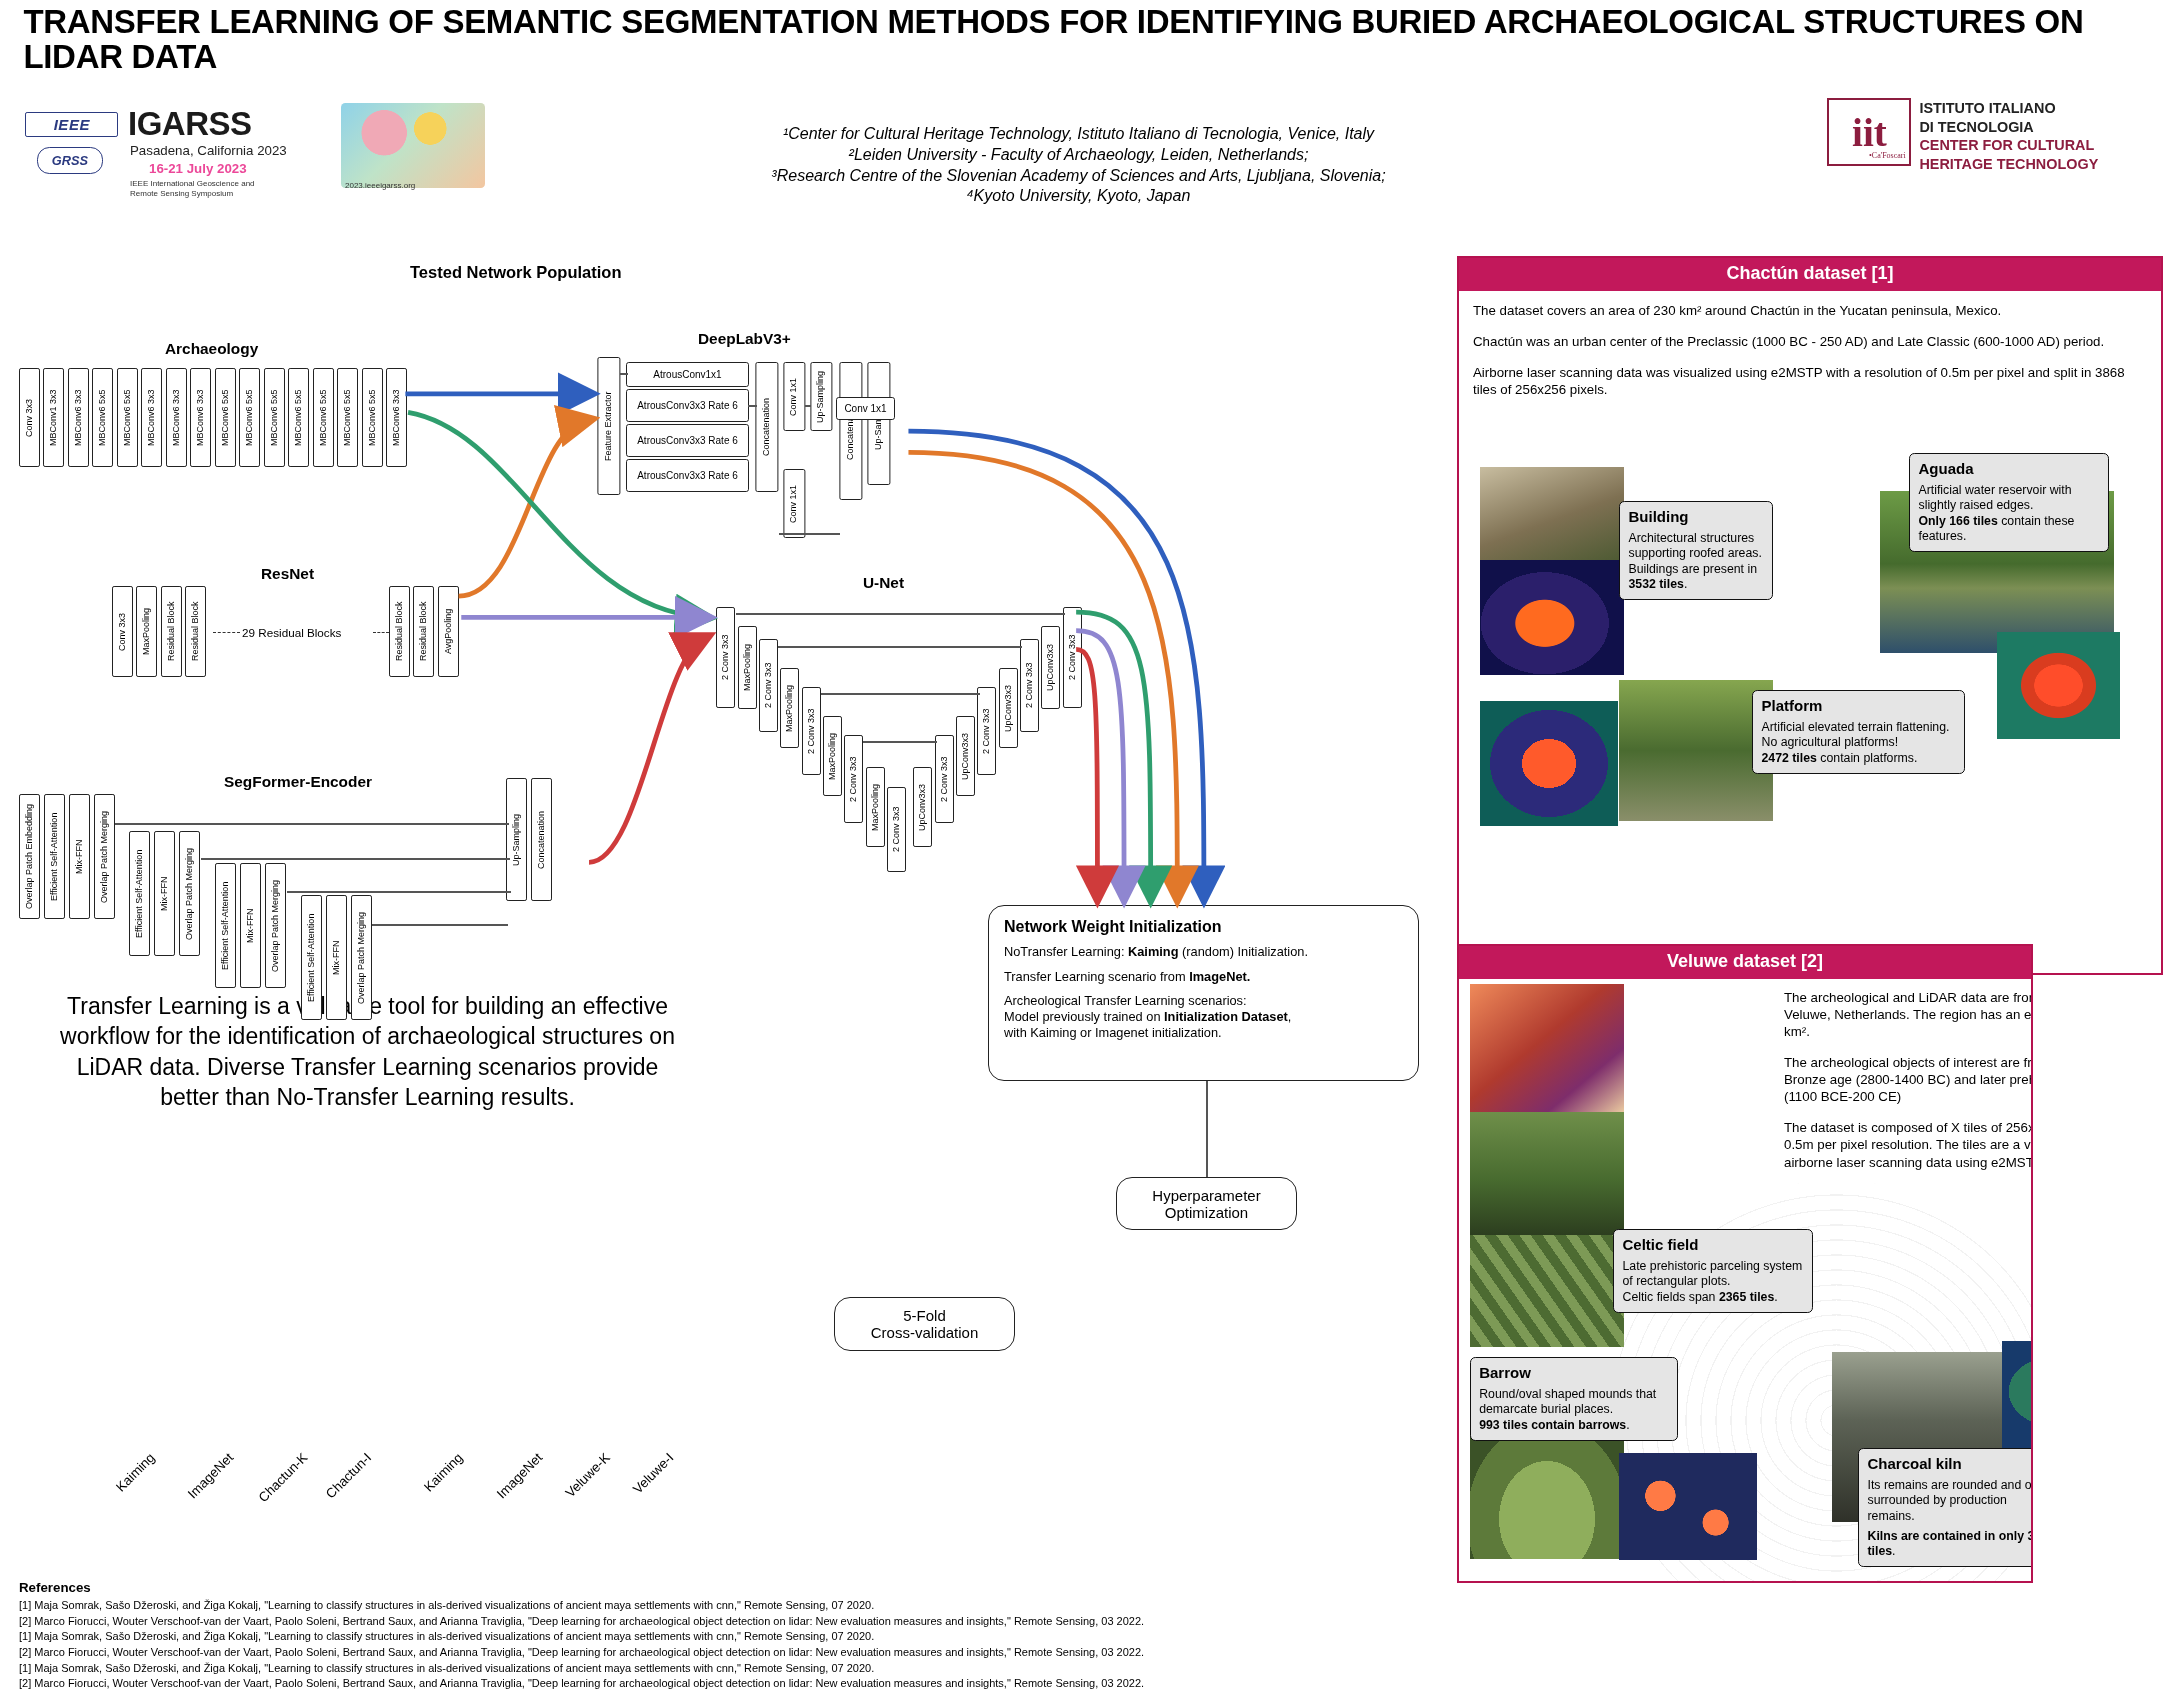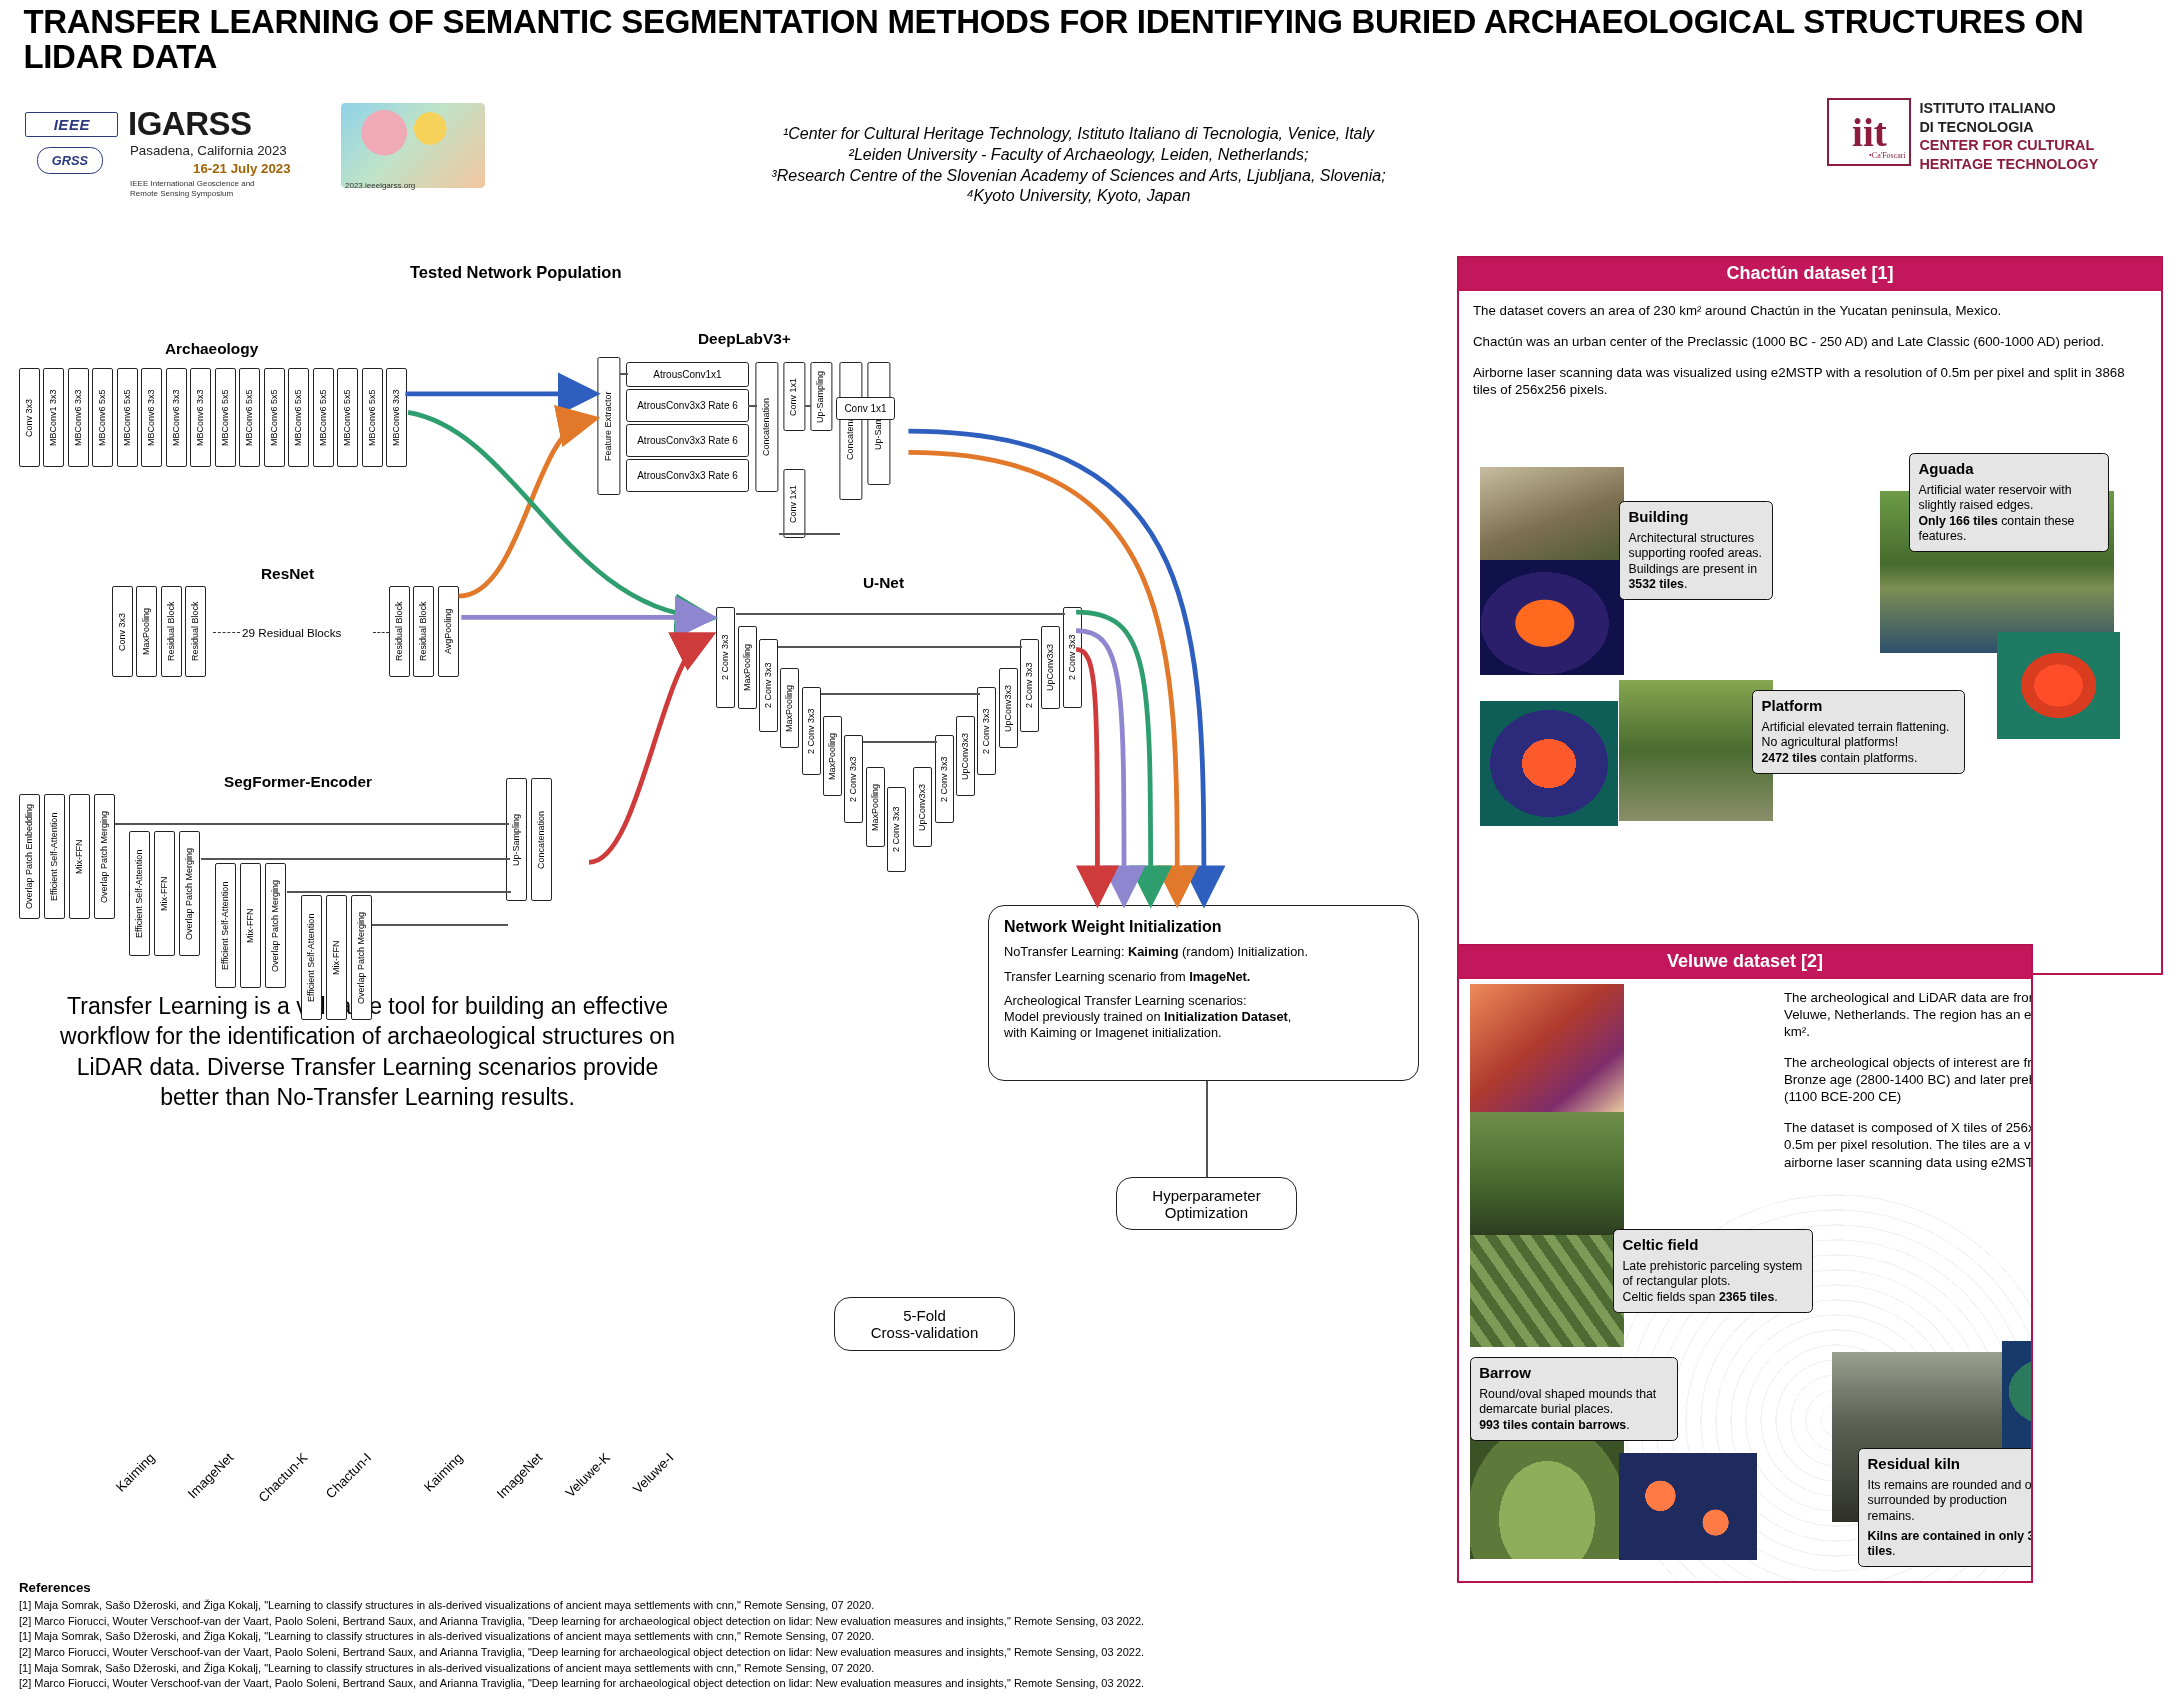--- a/index.html
+++ b/index.html
@@ -84,21 +84,21 @@
     position: absolute; left: 107px; top: 4.3px;
     font-size: 33px; font-weight: bold; letter-spacing: -0.5px;
     color: #1b1b1b;
   }
   .igarss-sub1 {
     position: absolute; left: 109px; top: 42px;
     font-size: 13.3px; color: #222;
   }
   .igarss-sub2 {
     position: absolute; left: 128px; top: 60px;
-    font-size: 13.3px; font-weight: bold; color: #a16207; margin-left: 44px;
+    font-size: 13.3px; font-weight: bold; color: #ec4899;
   }
   .igarss-sub3 {
     position: absolute; left: 109px; top: 78px;
     font-size: 8px; color: #333; line-height: 1.2;
   }
   .igarss-art {
     position: absolute; left: 320px; top: 2.1px;
     width: 144px; height: 85px;
     background:
       radial-gradient(circle at 30% 35%, #f0a9b6 0 22.4px, transparent 23px),
@@ -457,21 +457,21 @@
 
       <div class="callout" style="left:10.7px; top:378px; width:208px;">
         <div class="c-title">Barrow</div>
         <div>Round/oval shaped mounds that demarcate burial places.</div>
         <div>
           <b>993 tiles contain barrows</b><span>.</span>
         </div>
       </div>
 
       <div class="callout" style="left:399px; top:469px; width:208px;">
-        <div class="c-title">Residual kiln</div>
+        <div class="c-title">Charcoal kiln</div>
         <div>Its remains are rounded and often surrounded by production remains.</div>
         <div style="margin-top:4.3px">
           <b>Kilns are contained in only 332 tiles</b><span>.</span>
         </div>
       </div>
     </div>
   </div>
 
   <div class="refs">
     <h4>References</h4>

